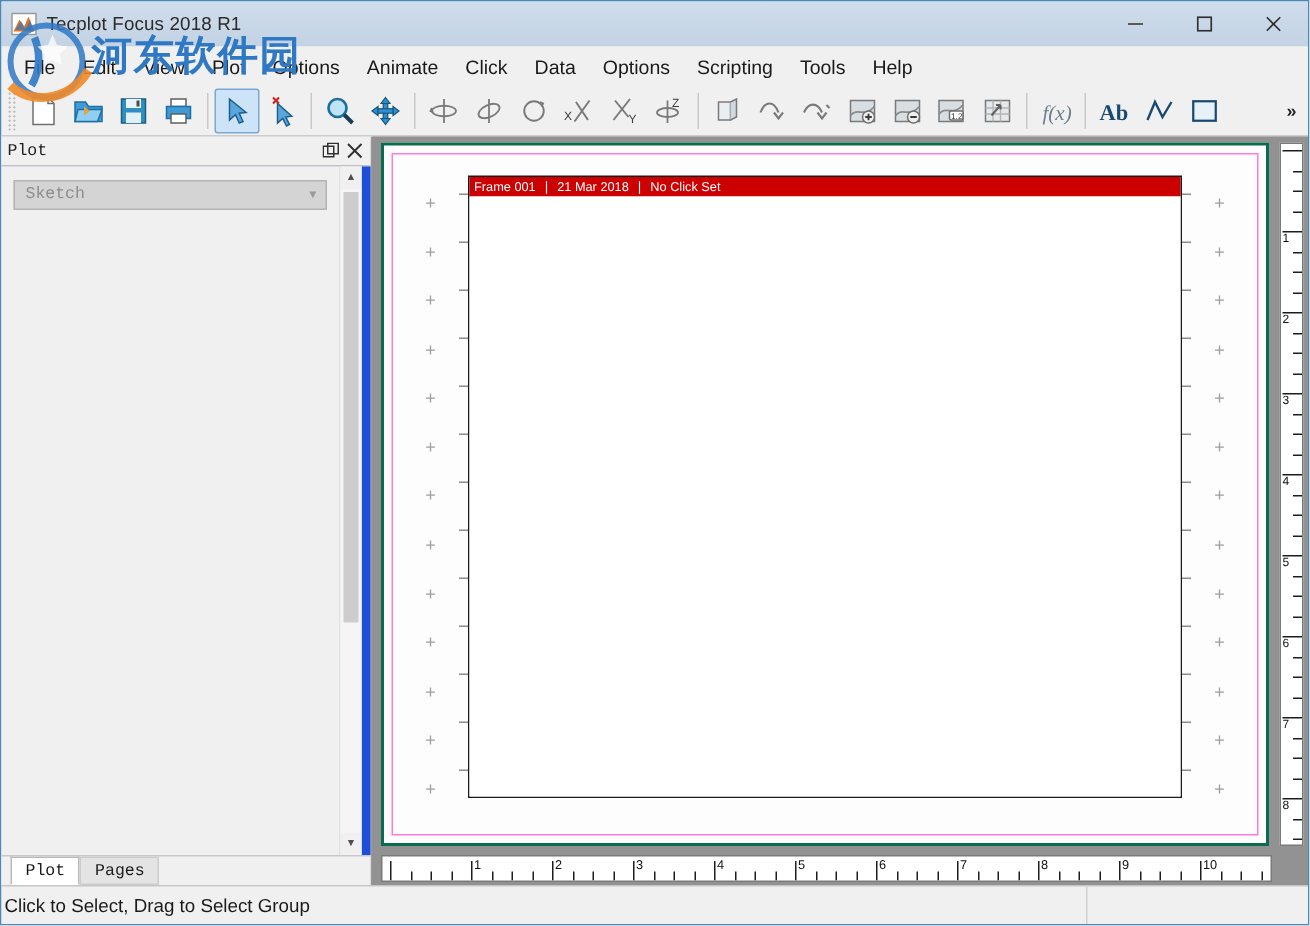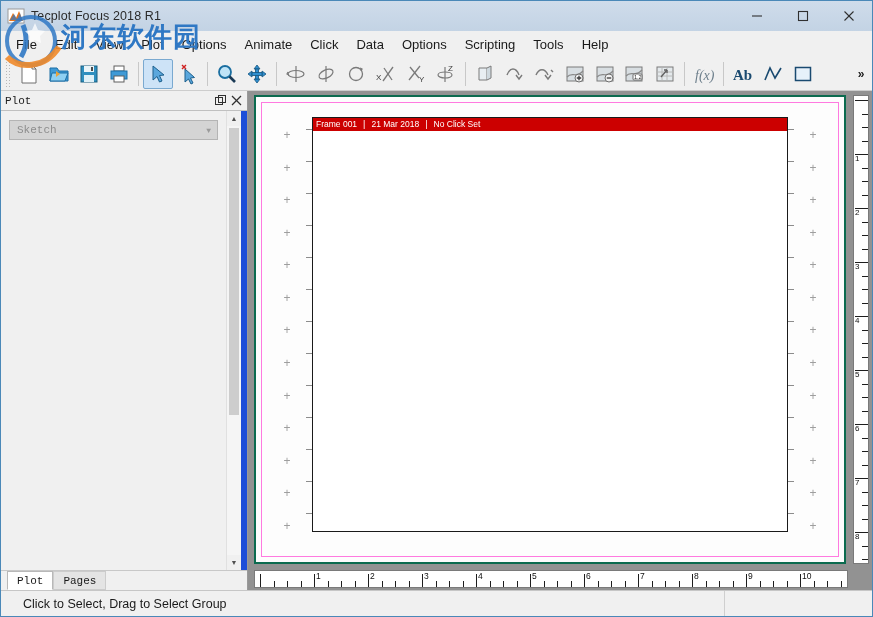--- a/index.html
+++ b/index.html
@@ -268,21 +268,21 @@
   .hruler-corner { width:22px; min-width:22px; background:#929292; }
 
   
   .statusbar {
     height:26px; min-height:26px;
     background:#f0f0f0;
     display:flex; align-items:center;
     border-top:1px solid #c6c6c6;
   }
   .status-text {
-    font-size:12.5px; color:#1a1a1a; padding-left:22px;
+    font-size:12.5px; color:#1a1a1a; padding-left:2px;
   }
   .status-pane {
     margin-left:auto; width:148px; height:25px;
     border-left:1px solid #cfcfcf;
   }
 
   
   .watermark {
     position:absolute; left:0; top:4px;
     width:330px; height:76px;

